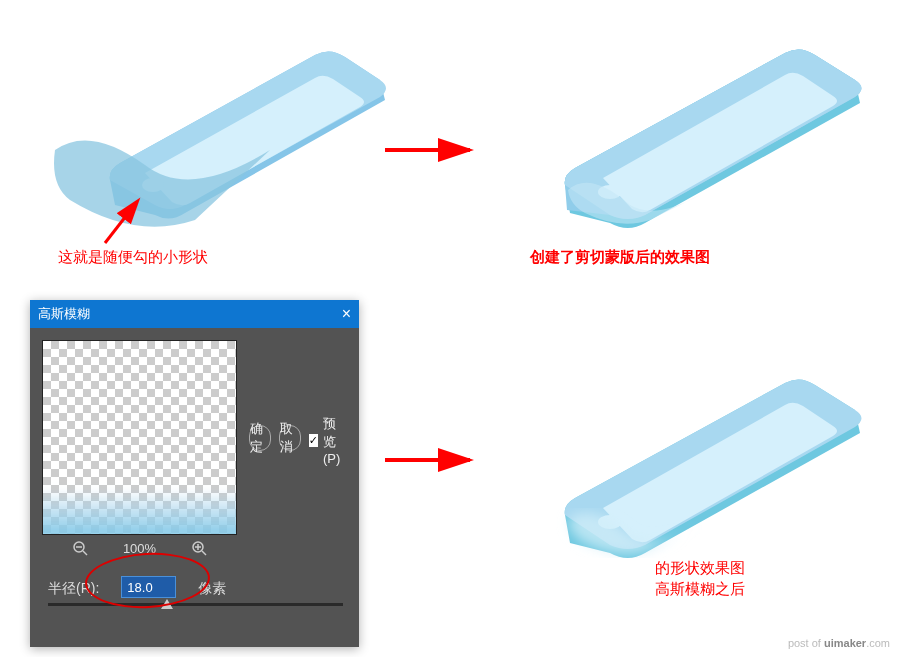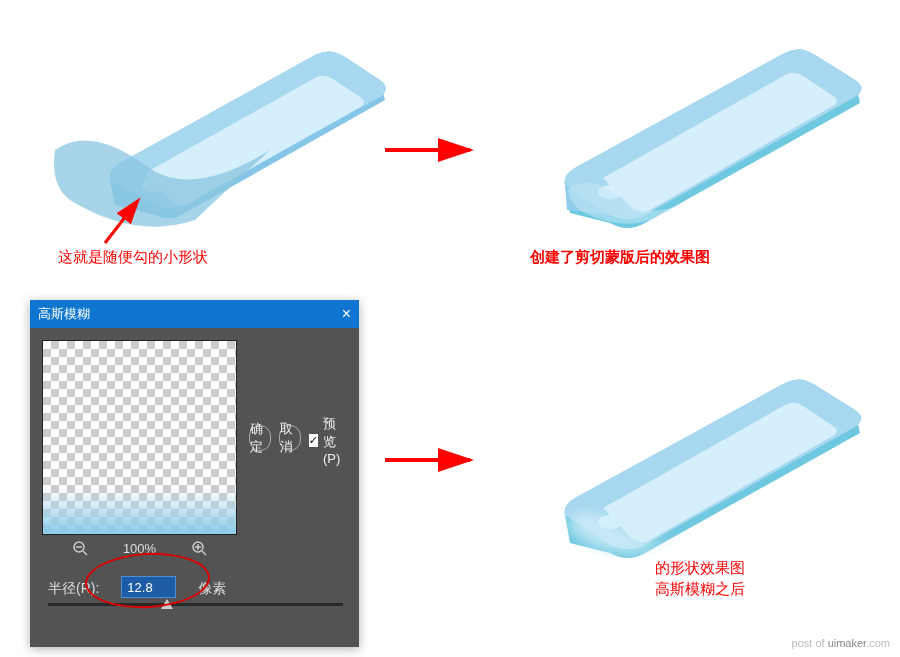--- a/index.html
+++ b/index.html
@@ -103,21 +103,21 @@
       left: 85px;
       top: 553px;
       width: 125px;
       height: 55px;
       border: 2px solid #dd0000;
       border-radius: 50%;
       transform: rotate(-3deg);
       pointer-events: none;
     }
     .watermark { position: absolute; right: 10px; bottom: 8px; color: #bbb; font-size: 11px; }
-    .watermark b { color: #888; font-weight: normal;}
+    .watermark b { color: #888; font-weight: bold;}
   </style>
 </head>
 <body>
 
 <div class="phone-container" style="left:40px; top:5px;">
   <svg width="350" height="230" viewBox="0 0 350 230">
 
     <path d="M 75 200 L 70 175 Q 68 165 80 158 L 275 50 Q 290 42 305 52 L 340 75 L 345 95 L 145 208 Q 130 218 115 210 Z" fill="#85c5e8"></path>
 
     <path d="M 70 175 Q 68 165 80 158 L 275 50 Q 290 42 305 52 L 340 75 Q 352 83 340 92 L 145 200 Q 130 208 115 200 Z" fill="#a8d8f0"></path>
@@ -220,21 +220,21 @@
     <span class="zoom-text">100%</span>
     <svg class="zoom-icon" width="16" height="16">
         <circle cx="7" cy="7" r="5" fill="none" stroke="#ccc" stroke-width="1.5"></circle>
         <line x1="11" y1="11" x2="15" y2="15" stroke="#ccc" stroke-width="1.5"></line>
         <line x1="4" y1="7" x2="10" y2="7" stroke="#ccc" stroke-width="1.5"></line>
         <line x1="7" y1="4" x2="7" y2="10" stroke="#ccc" stroke-width="1.5"></line>
       </svg>
   </div>
   <div class="radius-row">
     <span>半径(R):</span>
-    <div class="radius-input selected">12.8</div>
+    <div class="radius-input selected">18.0</div>
     <span>像素</span>
   </div>
   <div class="radius-slider-track">
     <div class="radius-slider-thumb"></div>
   </div>
 </div>
 
 <div class="ellipse-highlight"></div>
 
 <div class="watermark">

